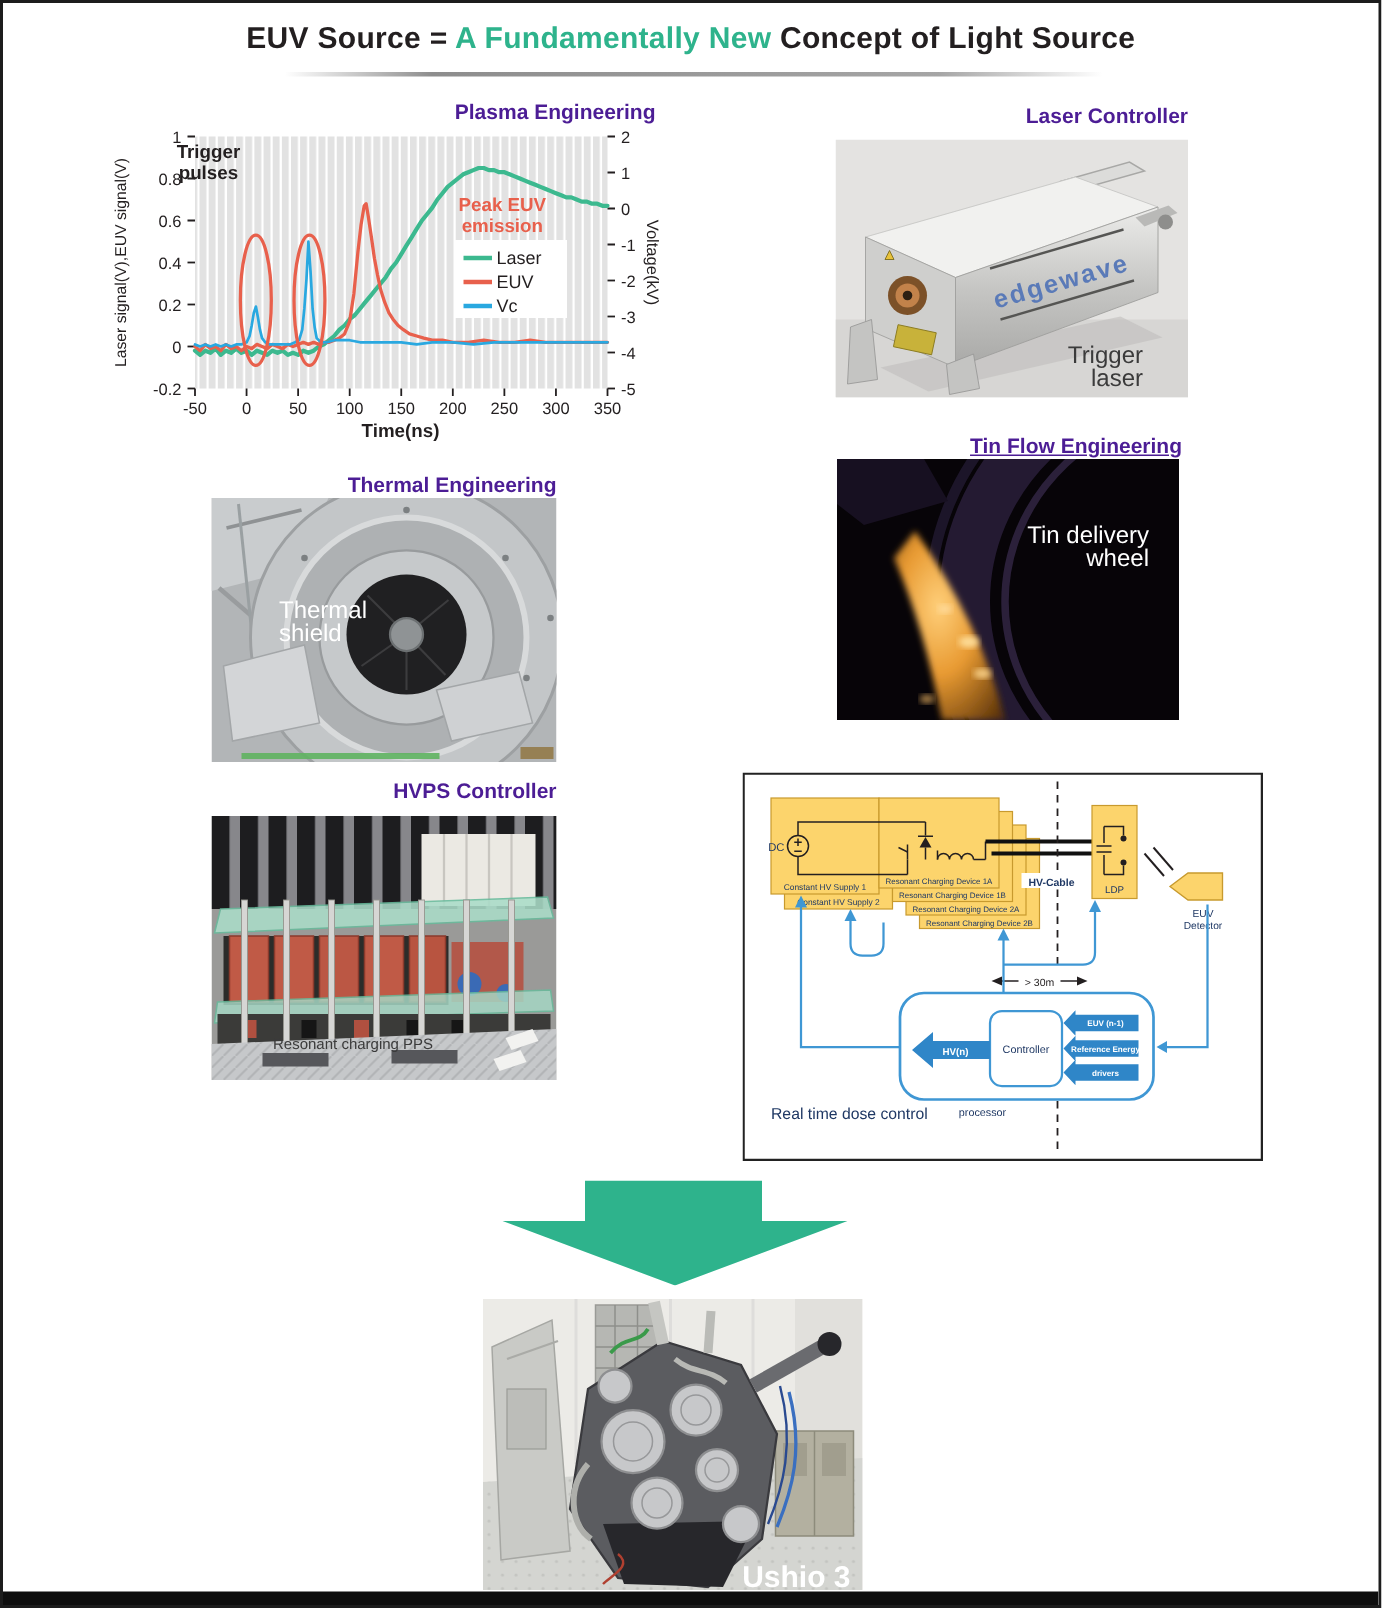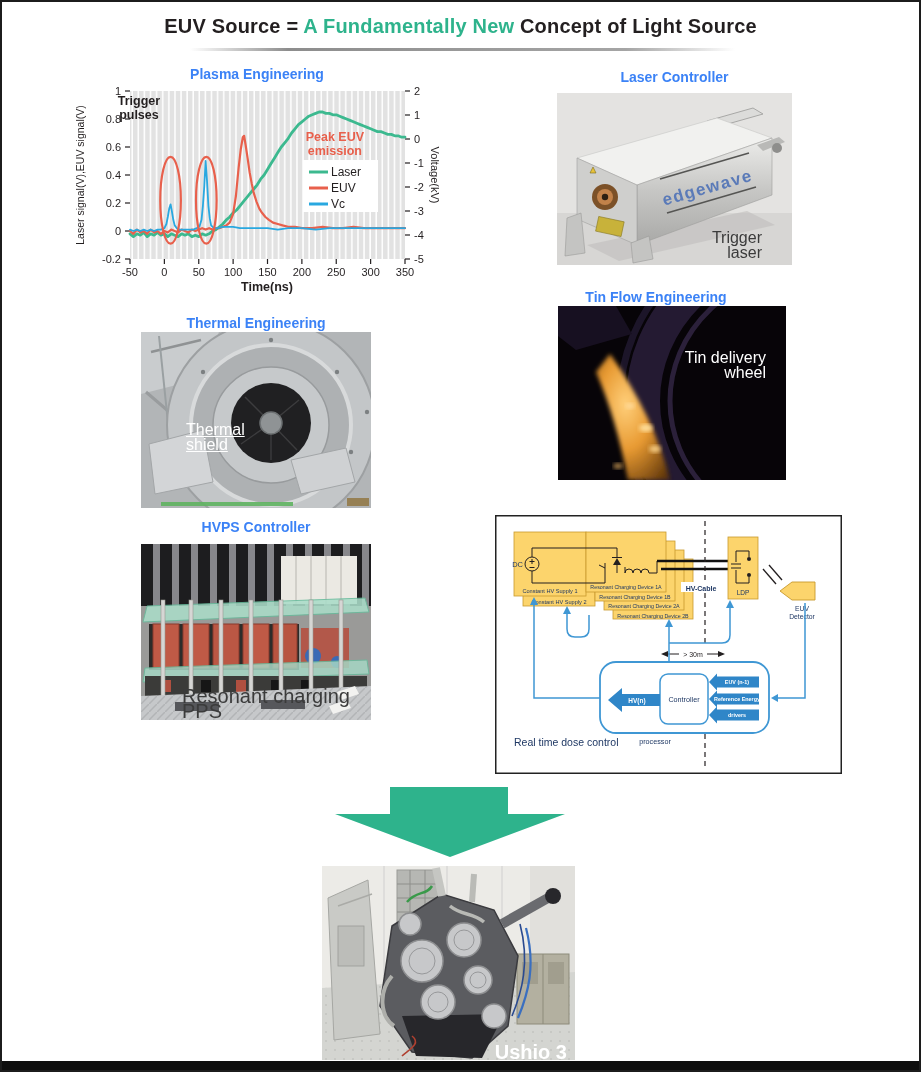--- a/index.html
+++ b/index.html
@@ -1,39 +1,39 @@
 <!DOCTYPE html>
 <html><head>
 <meta charset="utf-8">
 <style>
   html,body{margin:0;padding:0;background:#fff;font-family:"Liberation Sans",sans-serif;}
   #page{position:relative;width:921px;height:1072px;background:#ffffff;border:2px solid #1c1c1c;box-sizing:border-box;overflow:hidden;}
   .abs{position:absolute;}
   .page-title{top:13px;left:0;width:100%;text-align:center;font-size:20px;font-weight:600;color:#231f20;letter-spacing:.2px;}
   .title-underline{top:46px;left:188px;width:545px;height:3px;background:linear-gradient(90deg,rgba(150,150,150,0) 0%,#8d8d8d 18%,#a5a5a5 80%,rgba(150,150,150,0) 100%);}
-  .sec-h{font-size:14px;font-weight:700;color:#3b82f6;text-align:center;}
+  .sec-h{font-size:14px;font-weight:700;color:#4c1d95;text-align:right;}
   .photo-label{font-size:16px;line-height:15px;color:#ffffff;}
   .photo-label.dark{color:#3b3b3b;}
   svg text{font-family:"Liberation Sans",sans-serif;}
   #bottom-bar{left:0;bottom:0;width:100%;height:9px;background:#0e0e0e;}
 </style>
 </head>
 <body>
 
 <div id="page">
 
   <div class="abs page-title">
     <span>EUV Source = </span><span style="color:#2eb38c">A Fundamentally New</span><span> Concept of Light Source</span>
   </div>
   <div class="abs title-underline"></div>
 
   <div class="abs sec-h" style="left:75px;top:64px;width:360px;">Plasma Engineering</div>
   <div class="abs sec-h" style="left:555px;top:67px;width:235px;">Laser Controller</div>
   <div class="abs sec-h" style="left:139px;top:313px;width:230px;">Thermal Engineering</div>
-  <div class="abs sec-h" style="left:539px;top:287px;width:230px;">Tin Flow Engineering</div>
+  <div class="abs sec-h" style="left:556px;top:287px;width:230px;text-decoration:underline;">Tin Flow Engineering</div>
   <div class="abs sec-h" style="left:139px;top:517px;width:230px;">HVPS Controller</div>
 
   <svg id="plasma-chart" class="abs" style="left:70px;top:82px;" width="370" height="222" viewBox="0 0 370 222">
     <defs>
       <pattern id="pgrid" width="6.1" height="8" patternUnits="userSpaceOnUse">
         <rect width="6.1" height="8" fill="#e2e2e2"></rect>
         <rect x="4.6" width="1.5" height="8" fill="#ffffff"></rect>
       </pattern>
     </defs>
   <rect x="58" y="7" width="275" height="168" fill="url(#pgrid)"></rect>
@@ -178,21 +178,21 @@
       <circle cx="196" cy="40" r="2.2" fill="#7c8082"></circle>
     <circle cx="210" cy="120" r="2.2" fill="#7c8082"></circle>
       <circle cx="56" cy="140" r="2.2" fill="#7c8082"></circle>
     <circle cx="130" cy="8" r="2.2" fill="#7c8082"></circle>
       <circle cx="226" cy="80" r="2.2" fill="#7c8082"></circle>
     <polygon points="8,112 62,98 72,150 14,162" fill="#d3d5d7" stroke="#a3a6a8" stroke-width="1"></polygon>
     <polygon points="150,128 205,116 214,150 160,162" fill="#cfd1d3" stroke="#a3a6a8" stroke-width="1"></polygon>
     <rect x="20" y="170" width="132" height="4" fill="#5fb361" opacity="0.9"></rect>
     <rect x="206" y="166" width="22" height="8" fill="#8a6a2a" opacity="0.7"></rect>
   </svg>
-  <div class="abs photo-label" style="left:184px;top:420px;width:66px;text-decoration:underline;">Thermal shield</div>
+  <div class="abs photo-label" style="left:184px;top:398px;width:66px;">Thermal shield</div>
 
   <svg class="abs" style="left:139px;top:542px;" width="230" height="176" viewBox="0 0 230 176">
     <defs>
       <pattern id="bars" width="19" height="10" patternUnits="userSpaceOnUse">
         <rect width="19" height="10" fill="#87878b"></rect>
         <rect width="12" height="10" fill="#1d1d1f"></rect>
       </pattern>
       <pattern id="hatch" width="8" height="8" patternUnits="userSpaceOnUse">
         <rect width="8" height="8" fill="#c6c8ca"></rect>
         <line x1="0" y1="8" x2="8" y2="0" stroke="#b2b4b6" stroke-width="1.5"></line>
@@ -228,21 +228,21 @@
     <rect x="108" y="56" width="4" height="96" fill="#d6d6d4" stroke="#96968f" stroke-width="0.6"></rect>
     <rect x="138" y="56" width="4" height="96" fill="#d6d6d4" stroke="#96968f" stroke-width="0.6"></rect>
     <rect x="168" y="56" width="4" height="96" fill="#d6d6d4" stroke="#96968f" stroke-width="0.6"></rect>
     <rect x="198" y="56" width="4" height="96" fill="#d6d6d4" stroke="#96968f" stroke-width="0.6"></rect>
     <polygon points="0,152 230,142 230,176 0,176" fill="url(#hatch)"></polygon>
     <rect x="34" y="158" width="44" height="9" fill="#56575b"></rect>
     <rect x="120" y="156" width="44" height="9" fill="#56575b"></rect>
     <polygon points="196,148 214,142 218,150 200,156" fill="#f2f2f0"></polygon>
     <polygon points="188,162 206,156 210,164 192,170" fill="#f2f2f0"></polygon>
   </svg>
-  <div class="abs photo-label dark" style="left:180px;top:687px;width:180px;font-size:20px;">Resonant charging PPS</div>
+  <div class="abs photo-label dark" style="left:180px;top:687px;width:180px;font-size:10px;">Resonant charging PPS</div>
 
   <svg class="abs" style="left:493px;top:513px;" width="347" height="259" viewBox="0 0 347 259">
     <rect x="0.75" y="0.75" width="345.5" height="257.5" fill="#ffffff" stroke="#222222" stroke-width="1.5"></rect>
 
     <g stroke="#c89a2e" stroke-width="0.8">
       <rect x="28" y="27" width="72" height="64" fill="#fcd46c"></rect>
       <rect x="19" y="17" width="72" height="64" fill="#fcd46c"></rect>
       <rect x="118" y="44" width="80" height="60" fill="#fcd46c"></rect>
       <rect x="109" y="35" width="80" height="60" fill="#fcd46c"></rect>
       <rect x="100" y="26" width="80" height="60" fill="#fcd46c"></rect>

